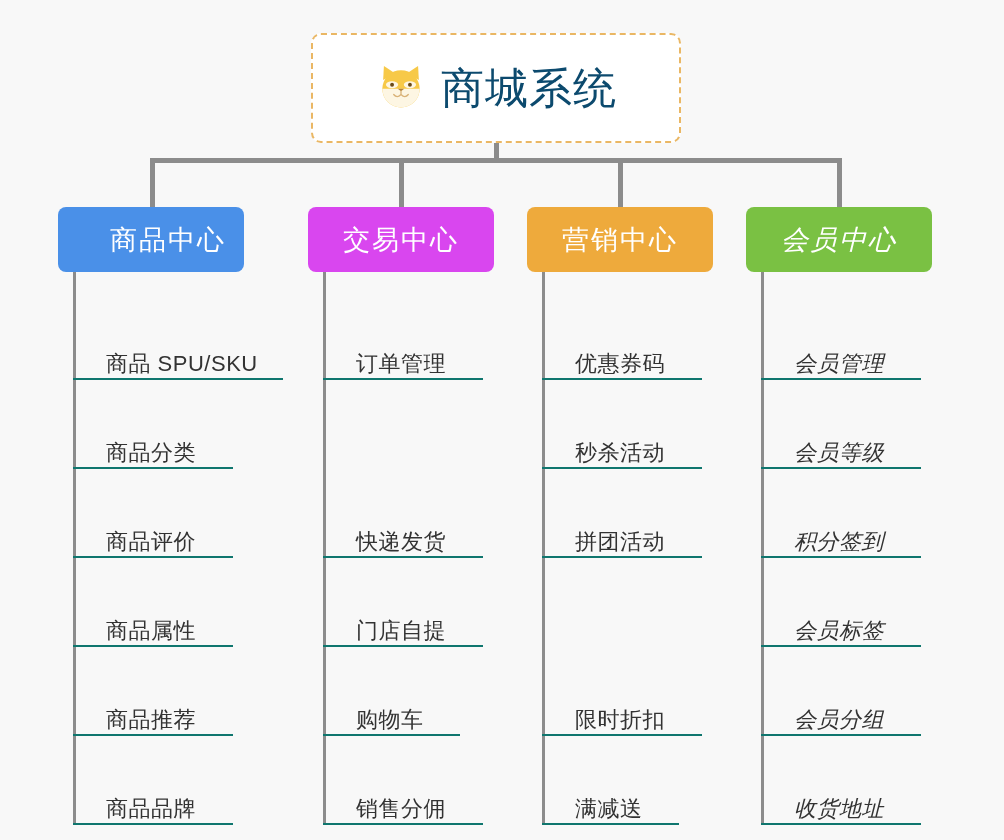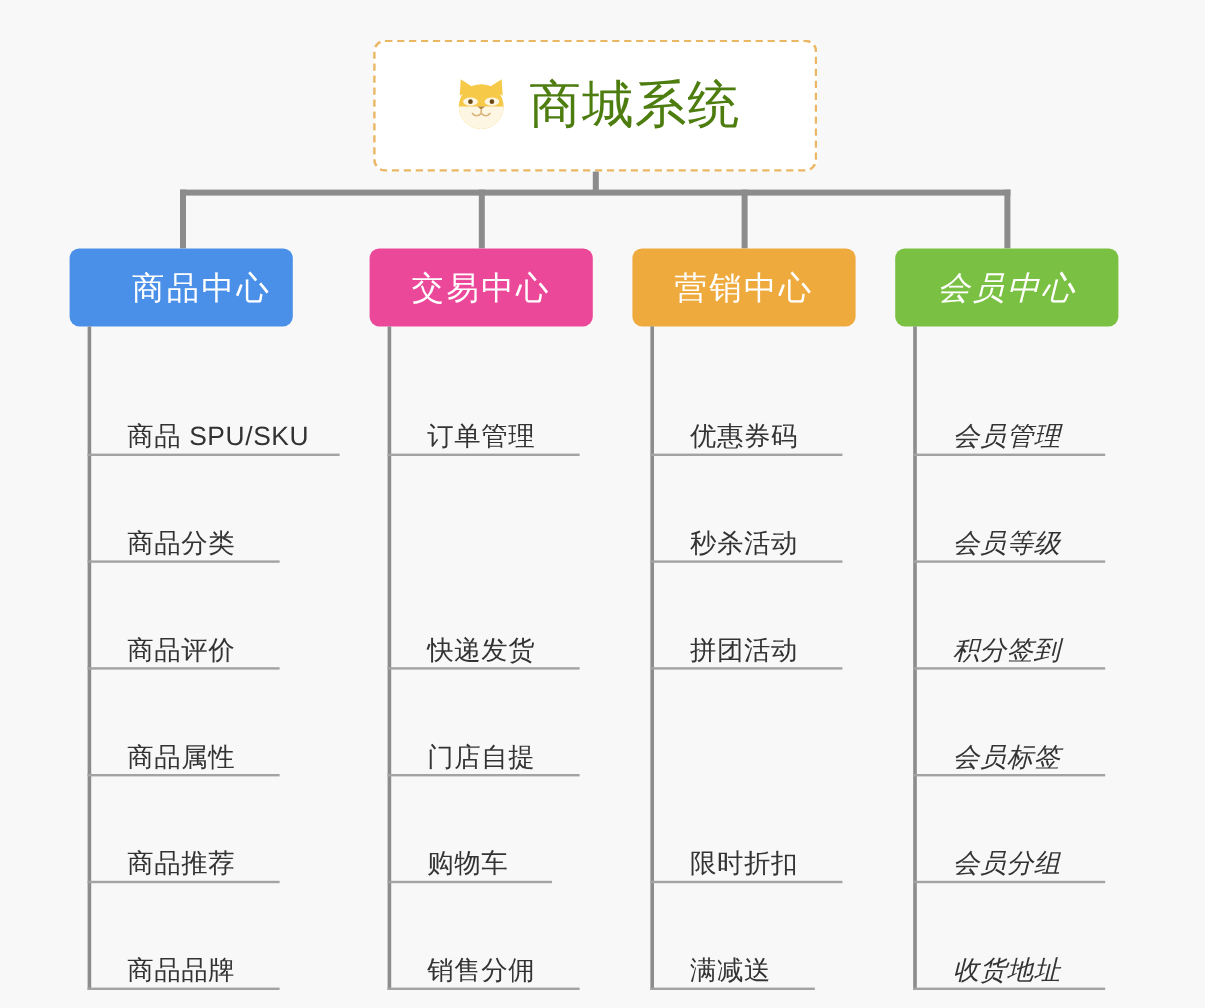--- a/index.html
+++ b/index.html
@@ -37,21 +37,21 @@
     gap: 14px;
   }
   .root-icon {
     width: 52px;
     height: 52px;
     position: relative;
     flex: 0 0 auto;
   }
   .root-title {
     font-size: 43px;
-    color: #4d7c0f;
+    color: #0c4a6e;
     line-height: 1;
     letter-spacing: 1px;
     white-space: nowrap;
   }
 
   
   .conn {
     position: absolute;
     background: #8c8c8c;
   }
@@ -85,21 +85,21 @@
     position: absolute;
     left: 15px;
     top: 0;
     width: 3px;
     background: #8c8c8c;
   }
   .leaf {
     position: absolute;
     left: 15px;
     box-sizing: border-box;
-    border-bottom: 2px solid #a3a3a3;
+    border-bottom: 2px solid #0f766e;
     height: 54px;
     display: flex;
     align-items: flex-end;
     padding-left: 33px;
     padding-bottom: 2px;
   }
   .leaf-label {
     font-size: 22px;
     color: #333333;
     line-height: 1.1;
@@ -165,21 +165,21 @@
           </div>
           <div class="leaf" style="top: 410px; width: 160px;">
             <span class="leaf-label">商品推荐</span>
           </div>
           <div class="leaf" style="top: 499px; width: 160px;">
             <span class="leaf-label">商品品牌</span>
           </div>
         </div>
       </div>
       <div class="column" style="left: 308px; width: 186px;">
-        <div class="cat-box" style="background: #ec4899; width: 186px;">
+        <div class="cat-box" style="background: #d946ef; width: 186px;">
           <span>交易中心</span>
         </div>
         <div class="leaf-wrap" style="height: 559px;">
           <div class="leaf-trunk" style="height: 553px;"></div>
           <div class="leaf" style="top: 54px; width: 160px; text-align: right;">
             <span class="leaf-label">订单管理</span>
           </div>
           <div class="leaf" style="top: 232px; width: 160px;">
             <span class="leaf-label">快递发货</span>
           </div>

